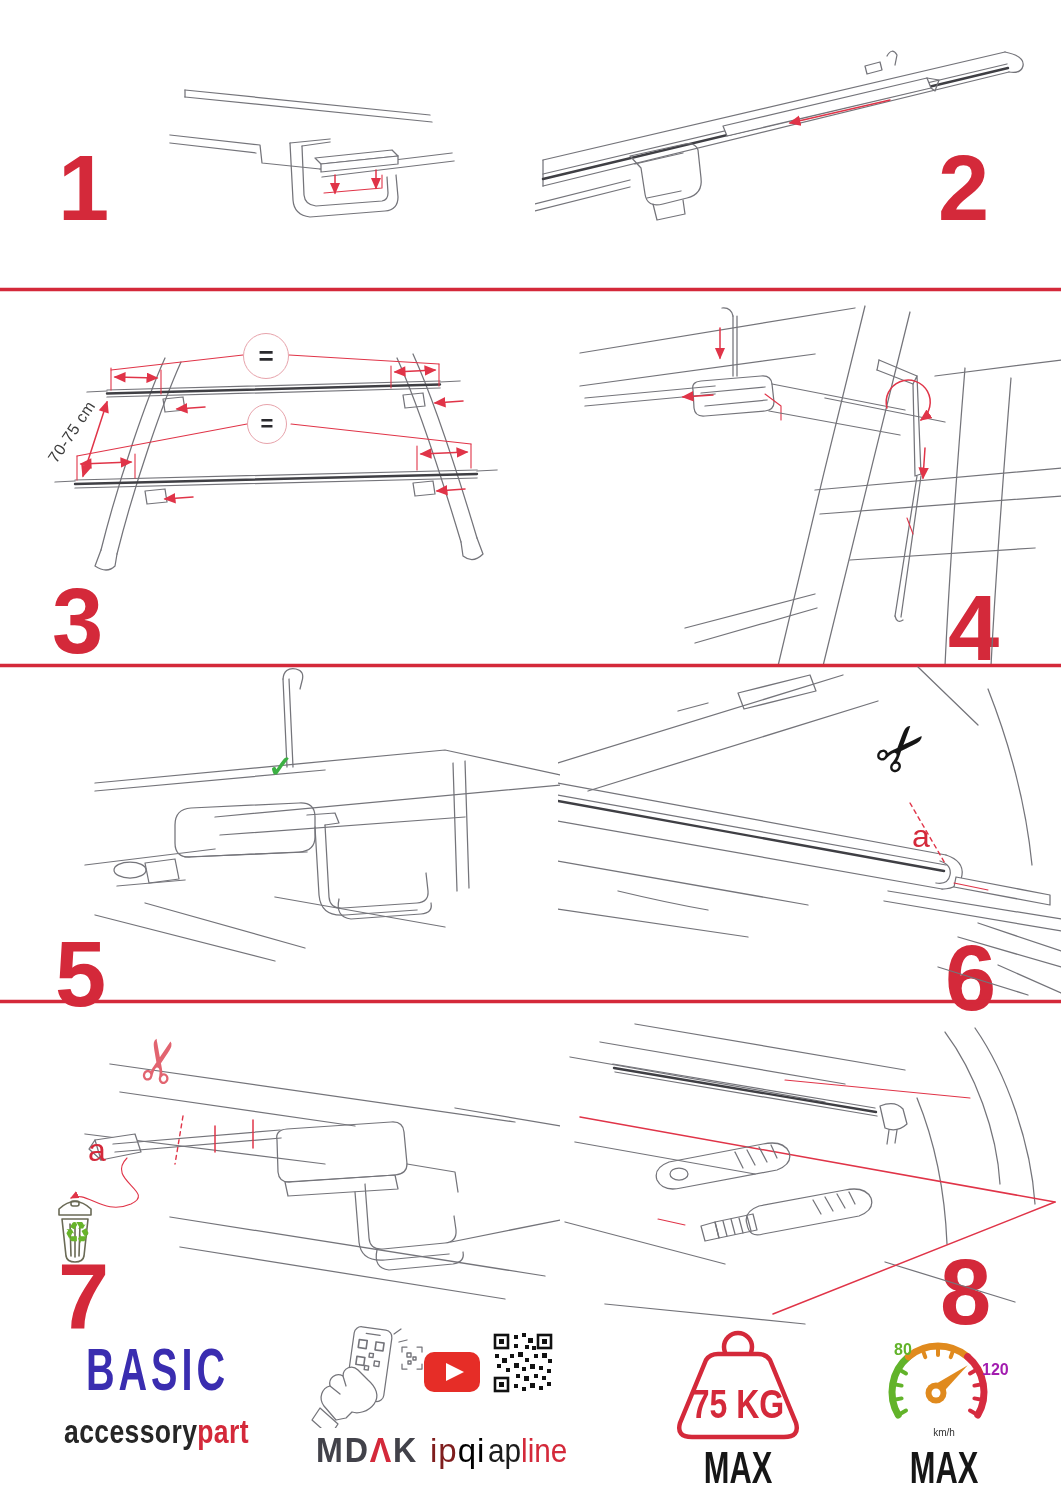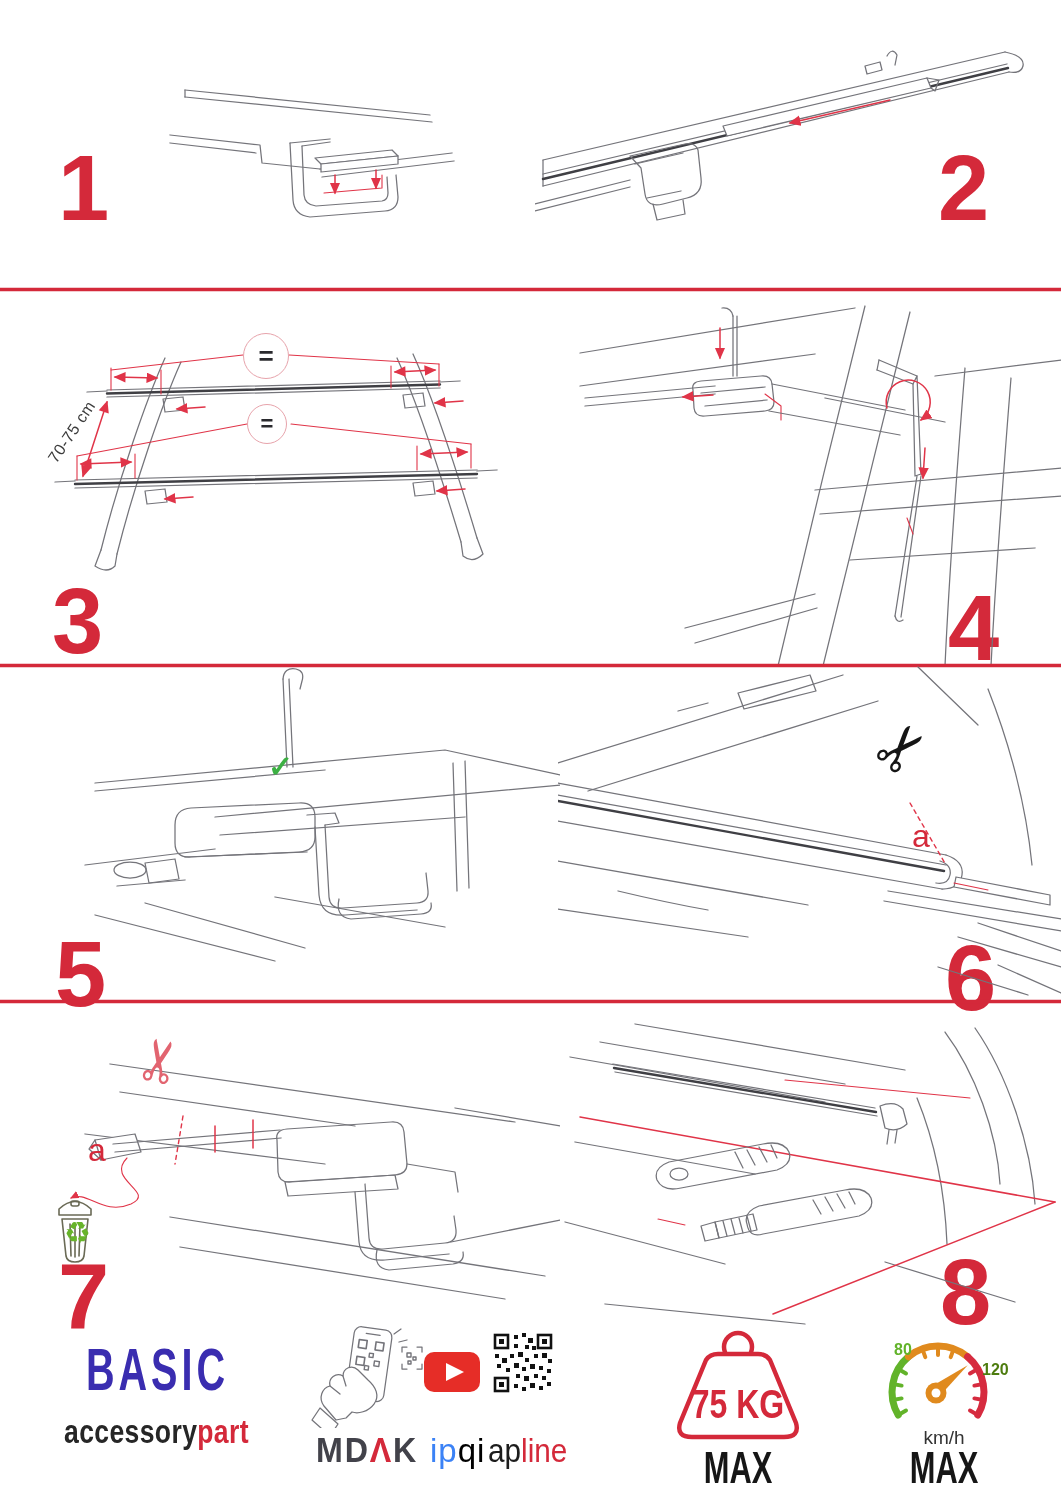--- a/index.html
+++ b/index.html
@@ -350,21 +350,21 @@
   </svg>
   <div class="footer-text" style="left:316px;top:1432px;font-size:35px;font-weight:bold;letter-spacing:2px;transform:scaleX(.92);transform-origin:left top;">
     <span style="color:#42424a;">MD</span><span style="color:#d4293a;">Λ</span><span style="color:#42424a;">K</span>
   </div>
 
   <svg style="position:absolute;left:424px;top:1352px;" width="56" height="40" viewBox="0 0 56 40">
     <rect x="0" y="0" width="56" height="40" rx="10" fill="#e62d27"></rect>
     <polygon points="22,11 40,20 22,29" fill="#ffffff"></polygon>
   </svg>
   <div class="footer-text" style="left:430px;top:1434px;font-size:33px;letter-spacing:1px;">
-    <span style="color:#3b82f6;">ip</span><span style="color:#000000;">qi</span>
+    <span style="color:#7f1d1d;">ip</span><span style="color:#000000;">qi</span>
   </div>
 
   <svg style="position:absolute;left:492px;top:1332px;" width="62" height="62" viewBox="0 0 62 62">
     <g fill="none" stroke="#111111" stroke-width="2.6">
       <rect x="3" y="3" width="13" height="13"></rect>
         <rect x="46" y="3" width="13" height="13"></rect>
         <rect x="3" y="46" width="13" height="13"></rect>
     </g>
     <g fill="#111111">
       <rect x="7" y="7" width="5" height="5"></rect>
@@ -432,17 +432,17 @@
       <line stroke="#d62b3f" x1="103.8" y1="41" x2="96" y2="45.5"></line>
       <line stroke="#d62b3f" x1="109.3" y1="56" x2="100.4" y2="57.6"></line>
       <line stroke="#d62b3f" x1="109.3" y1="72" x2="100.4" y2="70.4"></line>
       <line stroke="#d62b3f" x1="103.8" y1="87" x2="96" y2="82.5"></line>
     </g>
     <polygon points="93.7,37.2 56.5,59 63,71" fill="#e08a1e"></polygon>
     <circle cx="62" cy="65" r="10.5" fill="#e08a1e"></circle>
     <circle cx="62" cy="65" r="4.5" fill="#ffffff"></circle>
   </svg>
   <div class="footer-text" style="left:894px;top:1342px;font-size:16px;font-weight:bold;color:#62b32a;">80</div>
-  <div class="footer-text" style="left:982px;top:1362px;font-size:16px;font-weight:bold;color:#4d7c0f;">120</div>
-  <div class="footer-text" style="left:874px;top:1428px;width:140px;text-align:center;font-size:19px;color:#333333;">km/h</div>
+  <div class="footer-text" style="left:982px;top:1362px;font-size:16px;font-weight:bold;color:#a21caf;">120</div>
+  <div class="footer-text" style="left:874px;top:1428px;width:140px;text-align:center;font-size:10px;color:#333333;">km/h</div>
   <div class="maxlbl" style="left:870px;top:1446px;width:148px;">MAX</div>
 
 </div>
 
 </body></html>

